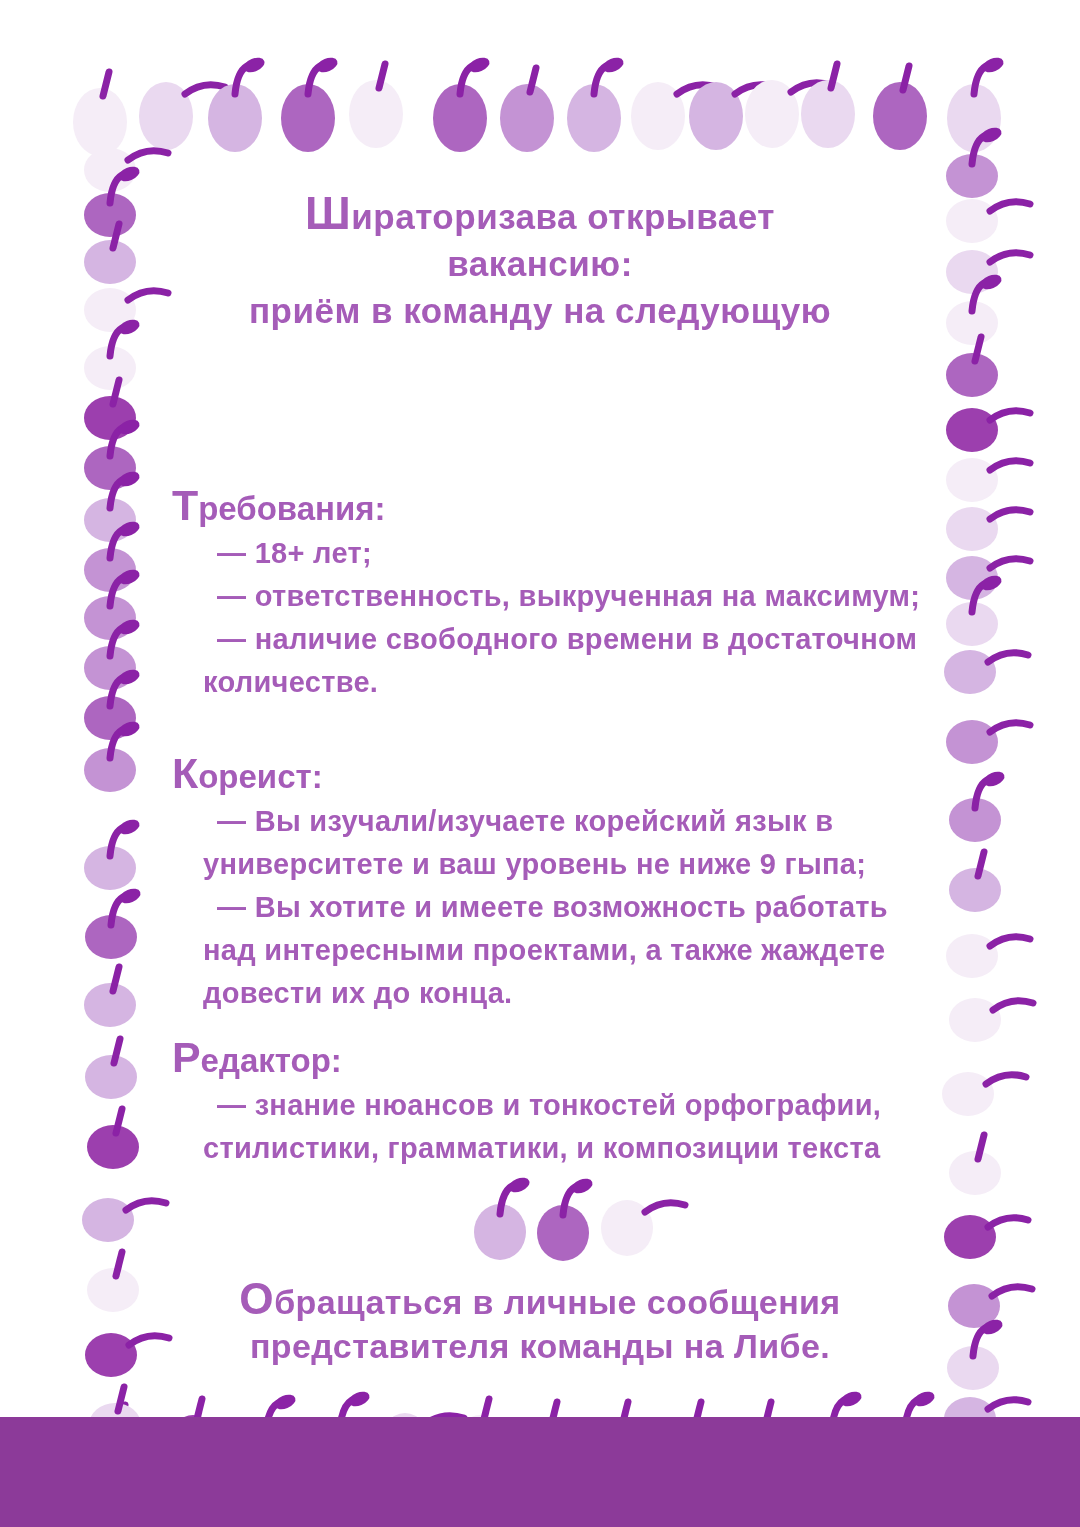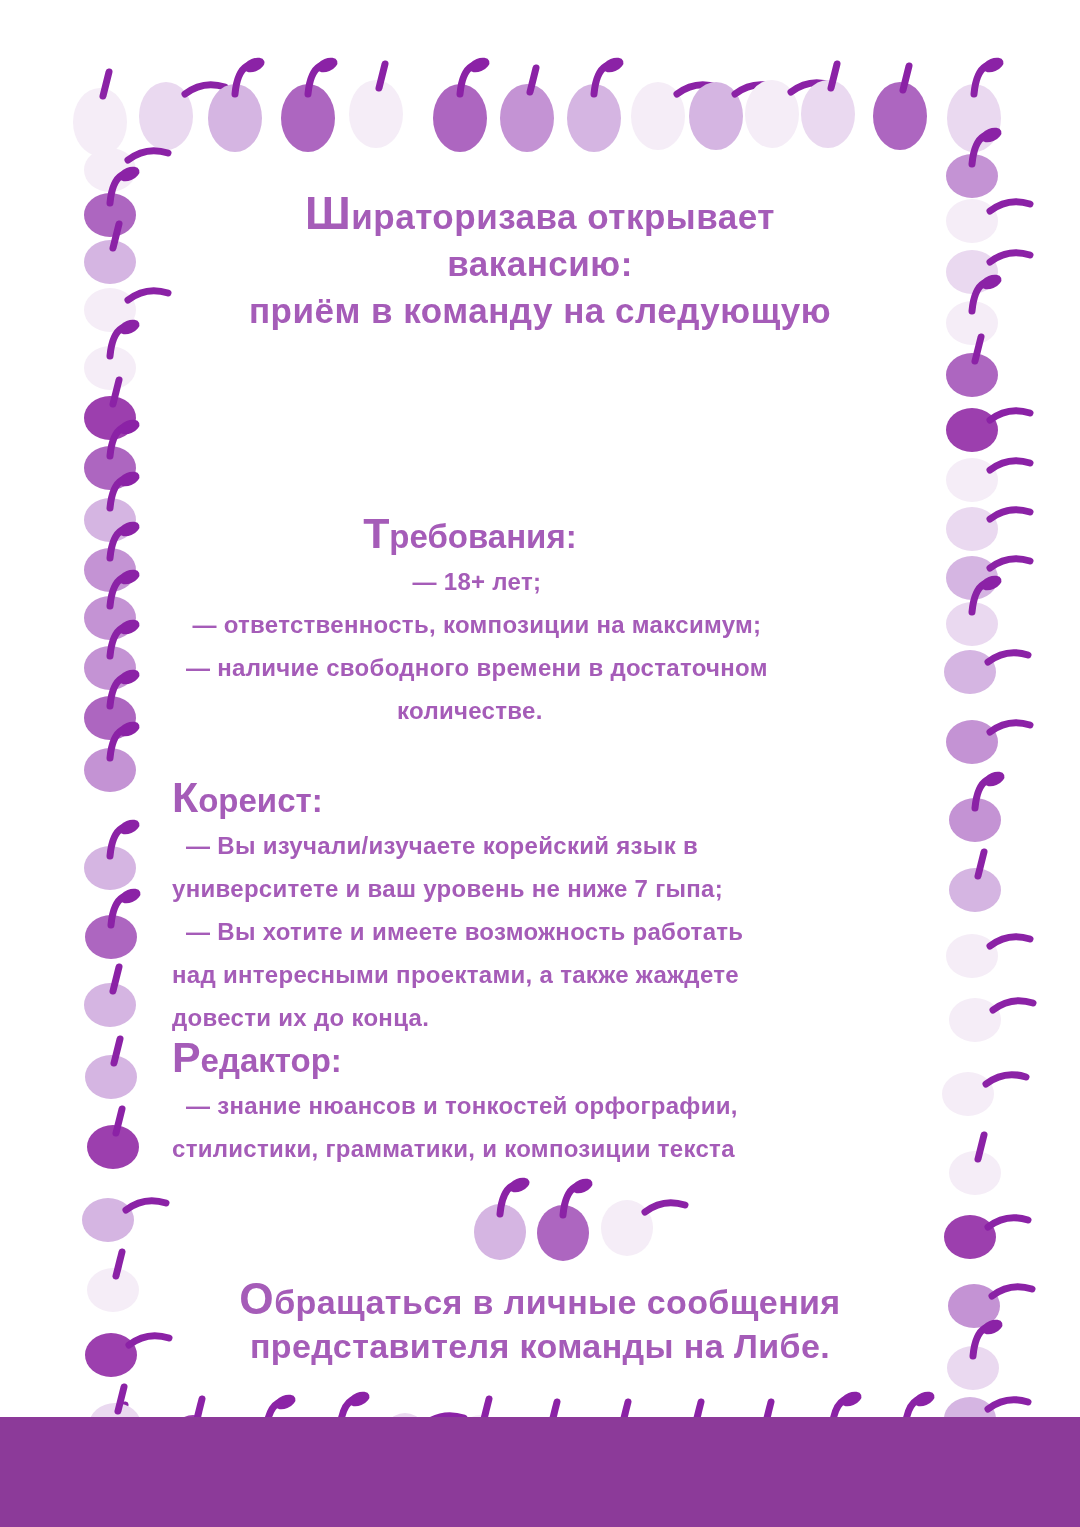--- a/index.html
+++ b/index.html
@@ -4,27 +4,27 @@
 <style>
   html,body{margin:0;padding:0;}
   body{background:#8c3a99;font-family:"Liberation Sans",sans-serif;}
   .page{position:relative;width:1080px;height:1417px;background:#ffffff;overflow:hidden;}
   .paper{position:absolute;left:30px;top:36px;right:32px;bottom:40px;background:#ffffff;border-radius:3px;}
   .decor{position:absolute;left:0;top:0;width:1080px;height:1527px;pointer-events:none;}
   .content{position:absolute;left:0;top:0;width:1080px;height:1527px;color:#a55cb8;font-weight:700;}
   .title{position:absolute;top:190px;left:0;width:100%;text-align:center;font-size:35px;line-height:47px;letter-spacing:0.5px;white-space:nowrap;}
   .vacancies{position:absolute;top:355px;left:186px;font-size:32px;line-height:48px;white-space:nowrap;}
   .section{position:absolute;left:172px;white-space:nowrap;}
-  .s0{top:510px;text-align:center;}
-  .s1{top:774px;}
+  .s0{top:482px;}
+  .s1{top:750px;}
   .s2{top:1034px;}
   .heading{font-size:33px;line-height:46px;}
   .heading::first-letter{font-size:1.3em;}
   .fl::first-letter{font-size:1.3em;}
-  .line{font-size:24px;line-height:43px;letter-spacing:0.3px;}
+  .line{font-size:29px;line-height:43px;letter-spacing:0.3px;margin-left:31px;}
   .line.b{padding-left:14px;}
   .footer{position:absolute;top:1277px;left:0;width:100%;text-align:center;font-size:34px;line-height:44px;letter-spacing:0.4px;white-space:nowrap;}
 </style>
 </head>
 <body>
 
 <div class="page">
   <div class="paper"></div>
   <svg class="decor" width="1080" height="1527" viewBox="0 0 1080 1527" xmlns="http://www.w3.org/2000/svg">
       <g>
@@ -357,29 +357,29 @@
     <div class="title">
       <div class="t-line fl">Шираторизава открывает</div>
       <div class="t-line">вакансию:</div>
       <div class="t-line">приём в команду на следующую</div>
     </div>
 
 
     <div class="section s0">
       <div class="heading">Требования:</div>
       <div class="line b">— 18+ лет;</div>
-      <div class="line b">— ответственность, композиции на максимум;</div>
+      <div class="line b">— ответственность, выкрученная на максимум;</div>
       <div class="line b">— наличие свободного времени в достаточном</div>
       <div class="line">количестве.</div>
     </div>
 
     <div class="section s1">
       <div class="heading">Кореист:</div>
       <div class="line b">— Вы изучали/изучаете корейский язык в</div>
-      <div class="line">университете и ваш уровень не ниже 7 гыпа;</div>
+      <div class="line">университете и ваш уровень не ниже 9 гыпа;</div>
       <div class="line b">— Вы хотите и имеете возможность работать</div>
       <div class="line">над интересными проектами, а также жаждете</div>
       <div class="line">довести их до конца.</div>
     </div>
 
     <div class="section s2">
       <div class="heading">Редактор:</div>
       <div class="line b">— знание нюансов и тонкостей орфографии,</div>
       <div class="line">стилистики, грамматики, и композиции текста</div>
     </div>

